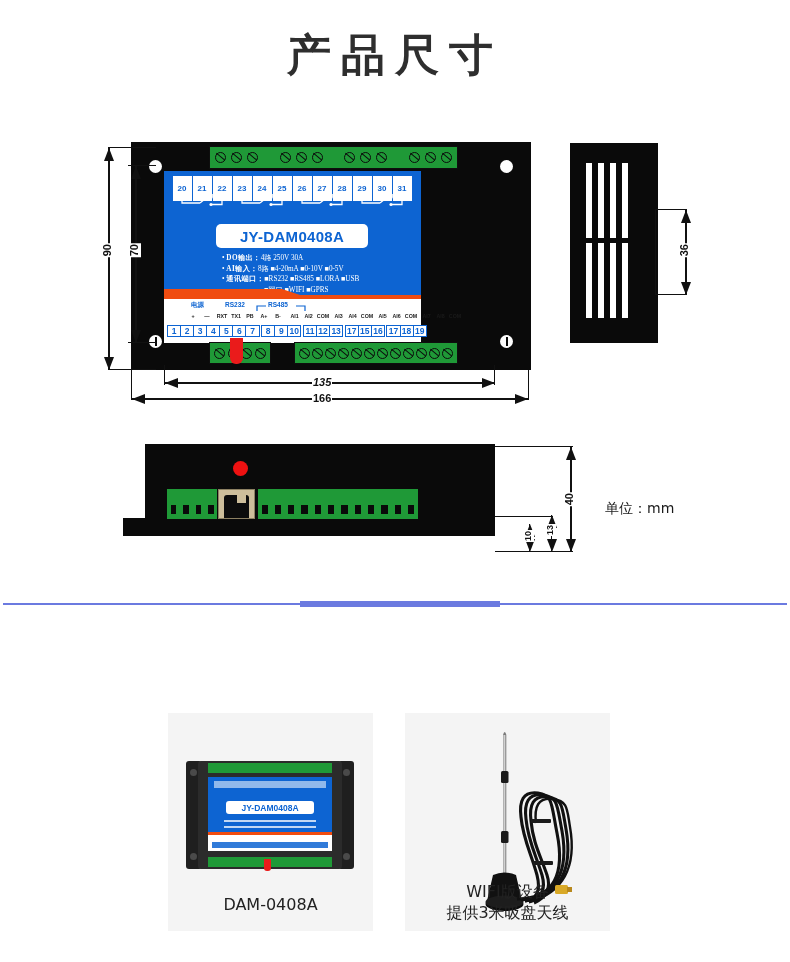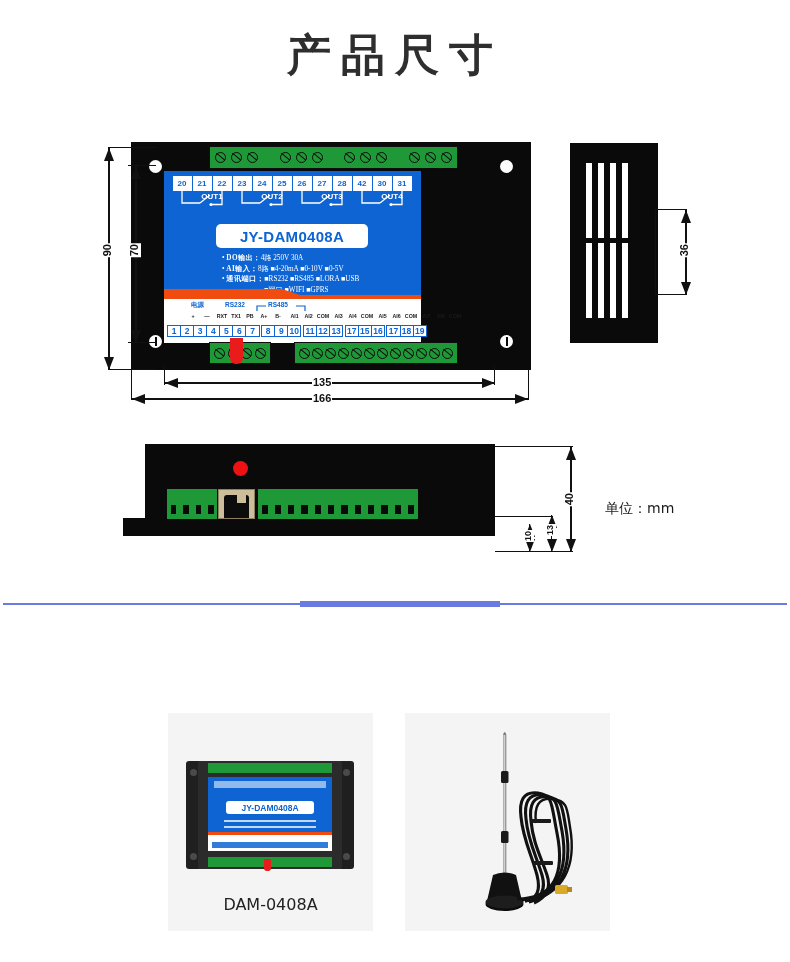--- a/index.html
+++ b/index.html
@@ -66,21 +66,21 @@
     width: 10.5px; height: 1.4px; background: #0c0c0c;
     transform: rotate(40deg);
   }
   
   .blue-panel {
     position: absolute; left: 33px; top: 29px; width: 257px; height: 128px;
     background: #0d64d2;
     overflow: hidden;
   }
   .relay-row {
-    position: absolute; left: 8px; top: 5px; width: 240px; height: 15px;
+    position: absolute; left: 8px; top: 5px; width: 240px; height: 25px;
     display: flex;
   }
   .relay-num {
     flex: 1; margin: 0 0.5px;
     background: #ffffff; color: #0d64d2;
     font-size: 8px; font-weight: bold;
     display: flex; align-items: center; justify-content: center;
     line-height: 1;
   }
   .relay-diagrams {
@@ -274,21 +274,21 @@
       <div class="relay-row">
         <span class="relay-num">20</span>
         <span class="relay-num">21</span>
         <span class="relay-num">22</span>
         <span class="relay-num">23</span>
         <span class="relay-num">24</span>
         <span class="relay-num">25</span>
         <span class="relay-num">26</span>
         <span class="relay-num">27</span>
         <span class="relay-num">28</span>
-        <span class="relay-num">42</span>
+        <span class="relay-num">29</span>
         <span class="relay-num">30</span>
         <span class="relay-num">31</span>
       </div>
 
       <svg class="relay-diagrams" viewBox="0 0 240 30">
         <g stroke="#ffffff" stroke-width="1.3" fill="none">
           <path d="M10,0 L10,12 L28,12 M28,12 L38,4 M40,13.5 L50,13.5 L50,0"></path>
           <circle cx="39" cy="13.5" r="1.6" fill="#fff" stroke="none"></circle>
           <path d="M70,0 L70,12 L88,12 M88,12 L98,4 M100,13.5 L110,13.5 L110,0"></path>
           <circle cx="99" cy="13.5" r="1.6" fill="#fff" stroke="none"></circle>
@@ -424,21 +424,21 @@
     <div class="arrow-down" style="left:131px; top:330px;"></div>
     <div class="dim-text vert" style="left:128px; top:243px;">70</div>
     <div class="dim-line" style="left:128px; top:165px; width:28px; height:1.4px;"></div>
     <div class="dim-line" style="left:128px; top:342px; width:28px; height:1.4px;"></div>
   </div>
 
   <div class="draw">
     <div class="dim-line" style="left:165px; top:382px; width:330px; height:1.6px;"></div>
     <div class="arrow-left" style="left:165px; top:378px;"></div>
     <div class="arrow-right" style="left:482px; top:378px;"></div>
-    <div class="dim-text" style="left:312px; top:376px;">135</div>
+    <div class="dim-text" style="left:312px; top:376px;font-style:italic;">135</div>
     <div class="dim-line" style="left:164px; top:365px; width:1.4px; height:20px;"></div>
     <div class="dim-line" style="left:494px; top:365px; width:1.4px; height:20px;"></div>
   </div>
 
   <div class="draw">
     <div class="dim-line" style="left:132px; top:398px; width:396px; height:1.6px;"></div>
     <div class="arrow-left" style="left:132px; top:394px;"></div>
     <div class="arrow-right" style="left:515px; top:394px;"></div>
     <div class="dim-text" style="left:312px; top:392px;">166</div>
     <div class="dim-line" style="left:131px; top:370px; width:1.4px; height:30px;"></div>
@@ -578,14 +578,18 @@
         <path d="M124,189 C158,180 172,154 165,114 C162,96 163,88 148,86 C133,84 129,94 131,110"></path>
       </g>
 
       <rect x="126" y="106" width="20" height="4" rx="1" fill="#1b1b1b"></rect>
       <rect x="128" y="148" width="20" height="4" rx="1" fill="#1b1b1b"></rect>
 
       <rect x="150" y="172" width="13" height="9" rx="1.5" fill="#d9a927"></rect>
       <rect x="162" y="174" width="5" height="5" fill="#b8881c"></rect>
     </svg>
   </div>
+  <div class="card-caption" id="cap-2">
+    <div>WIFI版设备</div>
+    <div>提供3米吸盘天线</div>
+  </div>
 
 </div>
 
 </body></html>

